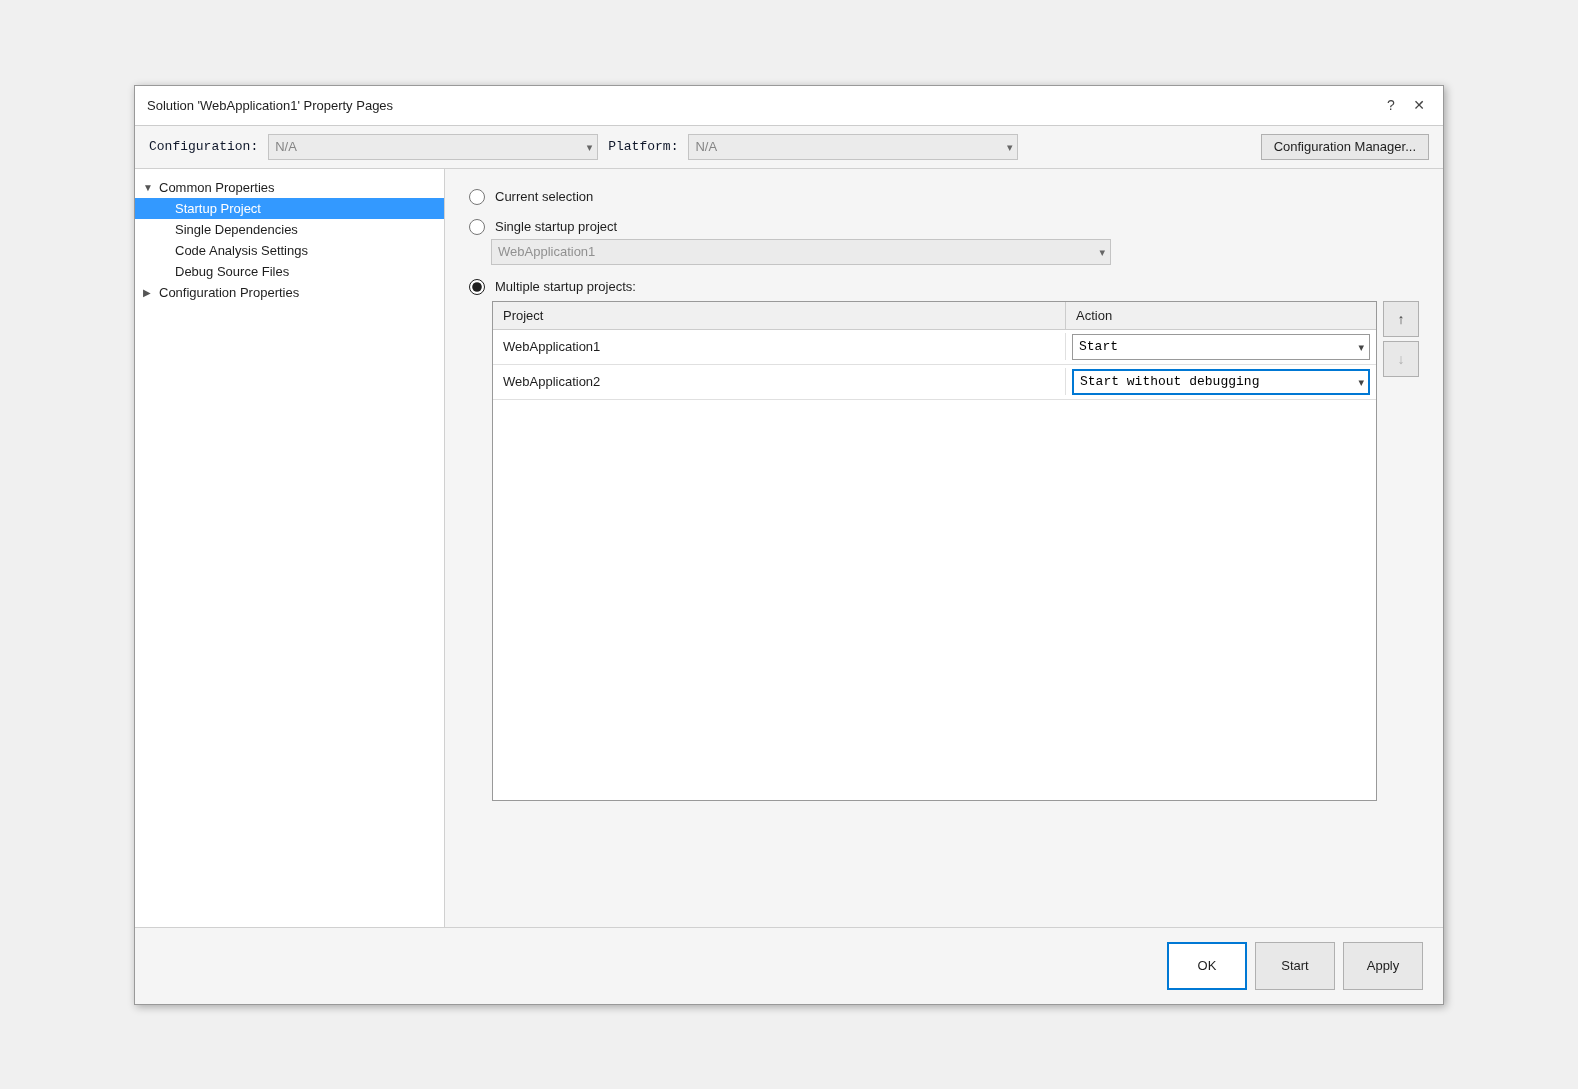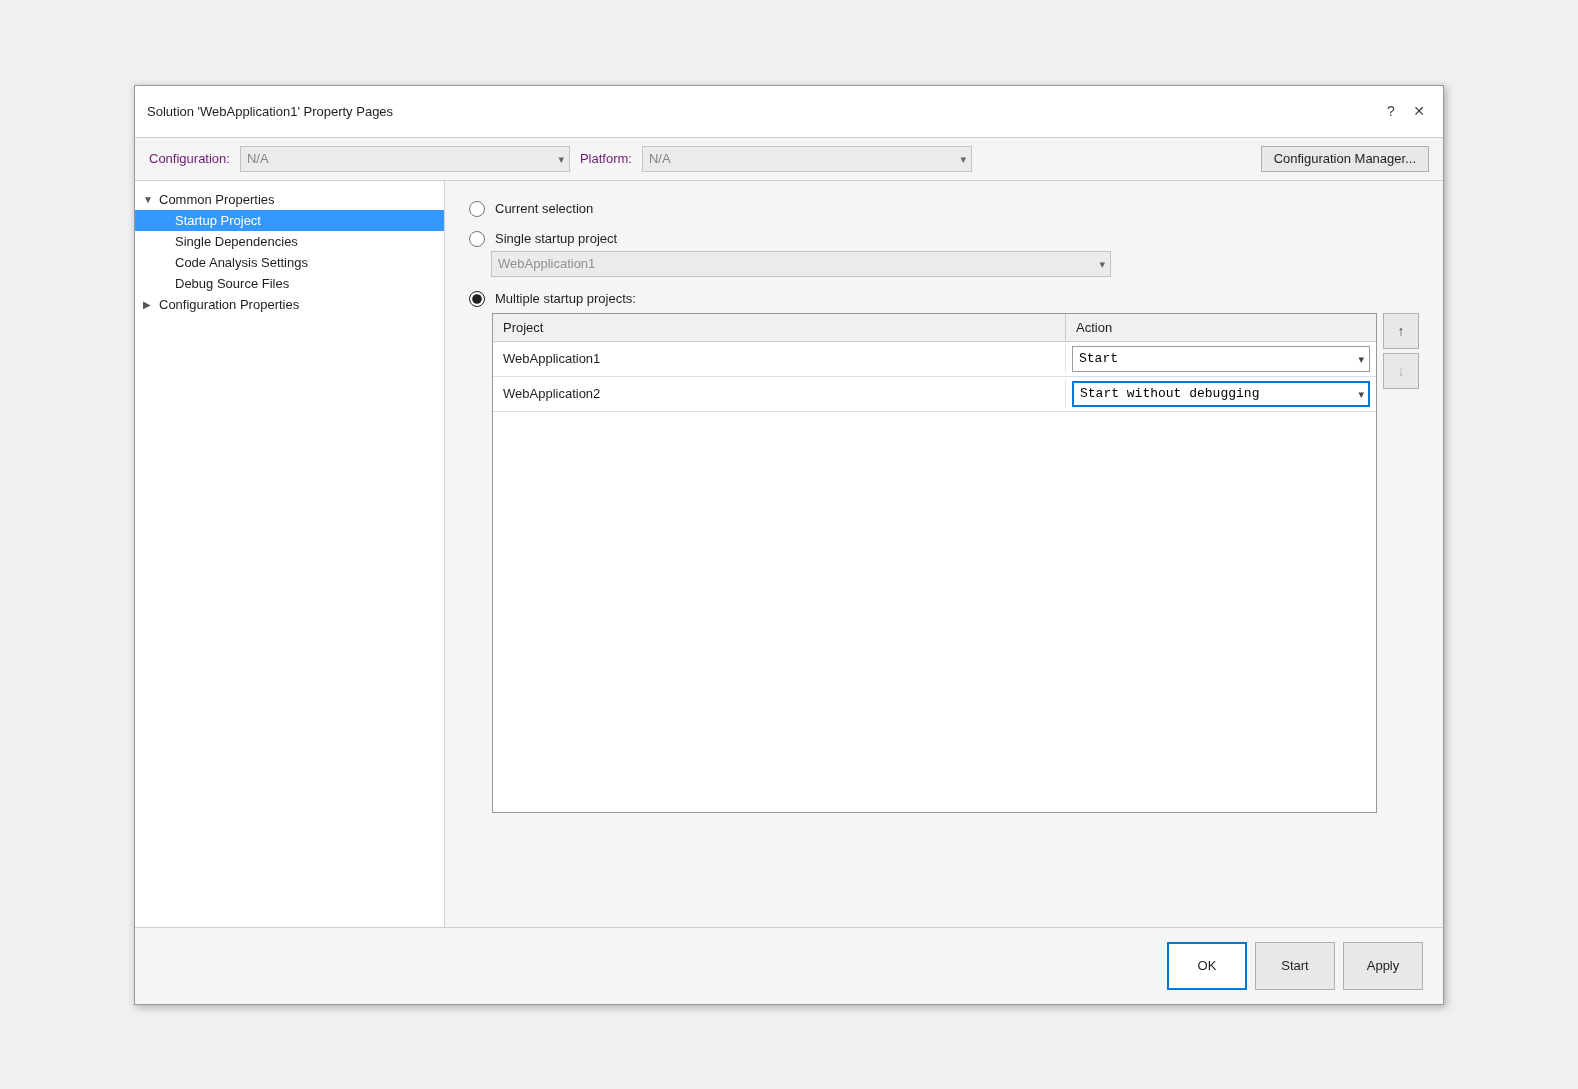--- a/index.html
+++ b/index.html
@@ -22,21 +22,21 @@
       flex-direction: column;
       box-shadow: 2px 2px 8px rgba(0,0,0,0.3);
     }
     .title-bar {
       background: #fff;
       padding: 16px 12px;
       display: flex;
       align-items: center;
       justify-content: space-between;
       border-bottom: 1px solid #ccc;
-      height: 52px;
+      height: 40px;
     }
     .title-bar-title {
       font-size: 13px;
       font-weight: normal;
       color: #1e1e1e;
     }
     .title-bar-buttons {
       display: flex;
       gap: 4px;
     }
@@ -54,22 +54,23 @@
     }
     .config-bar {
       display: flex;
       align-items: center;
       padding: 8px 14px;
       background: #f5f5f5;
       border-bottom: 1px solid #d0d0d0;
       gap: 10px;
     }
     .config-label {
-      color: #701a75;
-      font-size: 13px;
+      color: #0f172a;
+      font-size: 13px;
+      font-family: Liberation Mono, monospace;
     }
     .config-select {
       height: 26px;
       background: #e8e8e8;
       border: 1px solid #b0b0b0;
       color: #555;
       font-size: 13px;
       padding: 0 20px 0 6px;
       appearance: none;
       -webkit-appearance: none;

